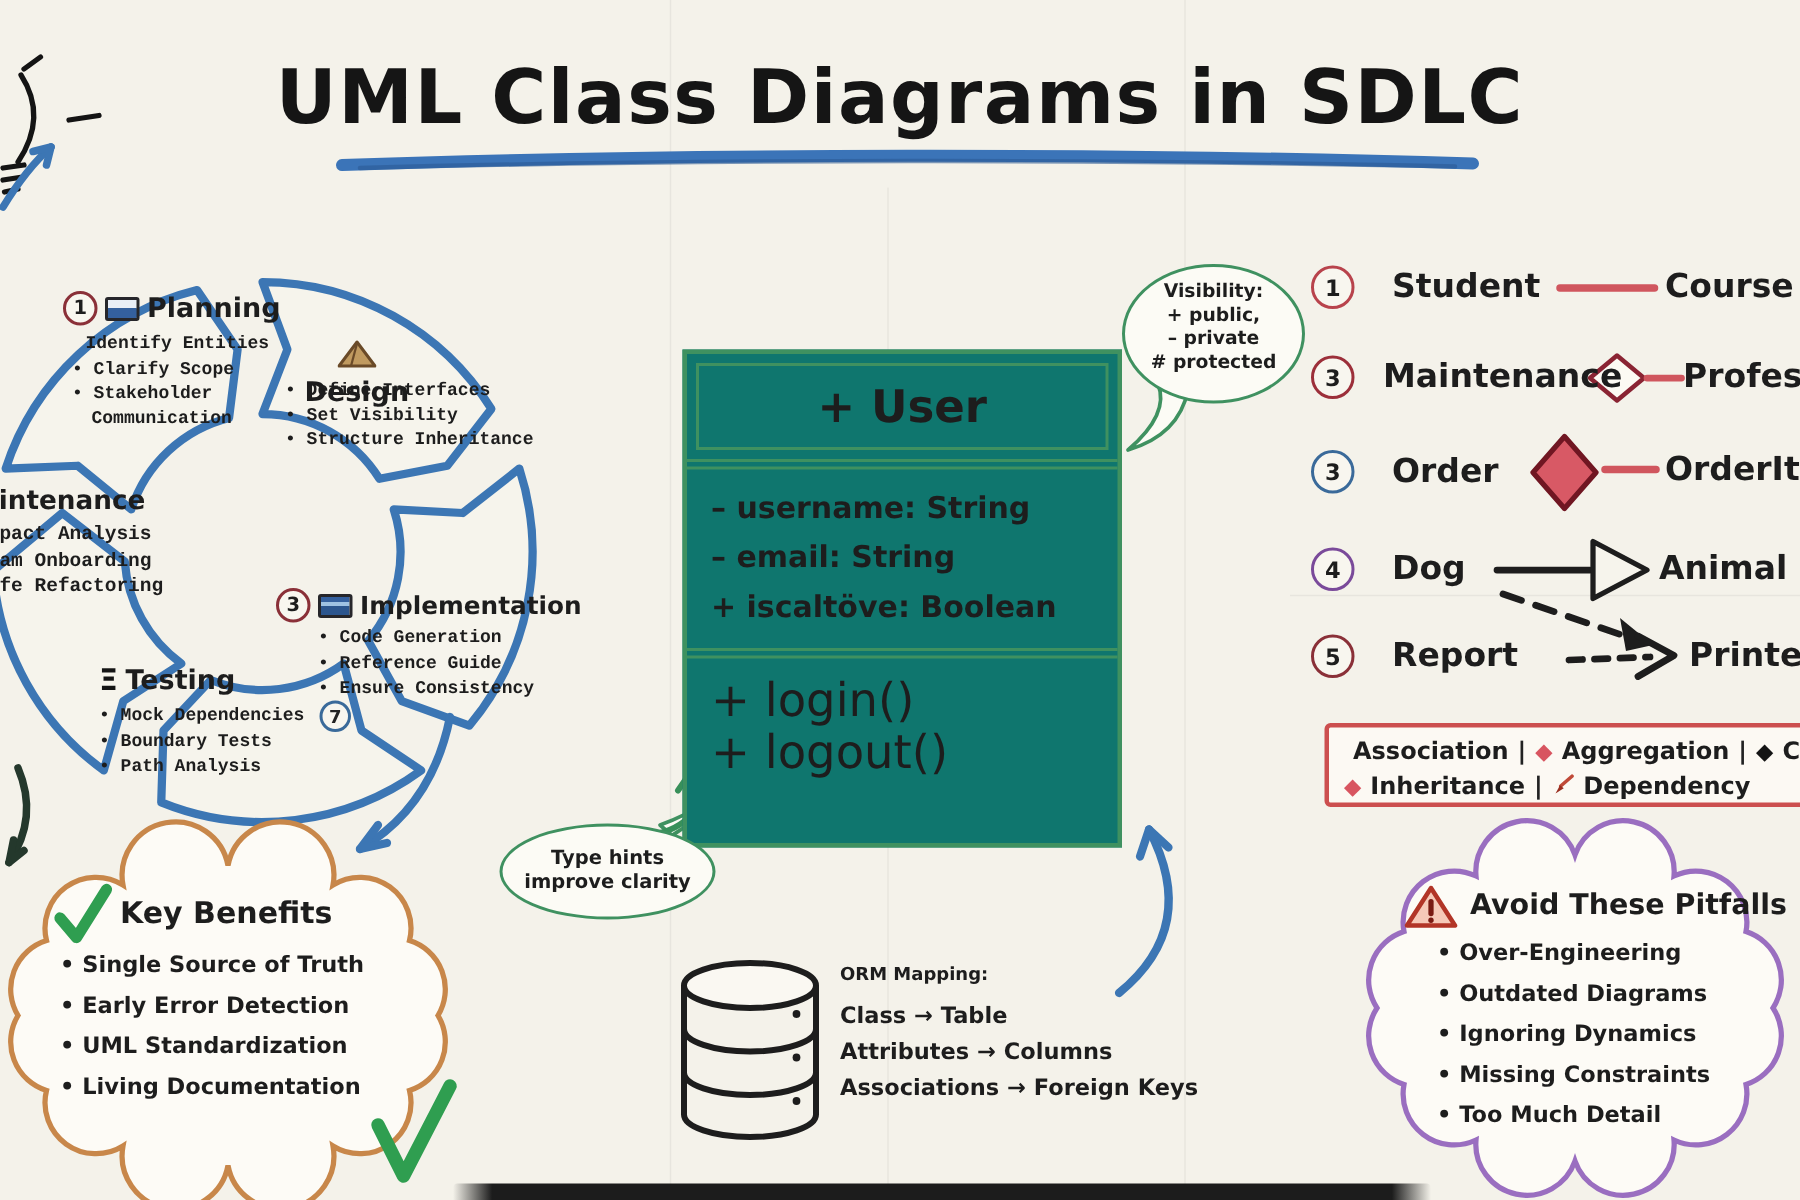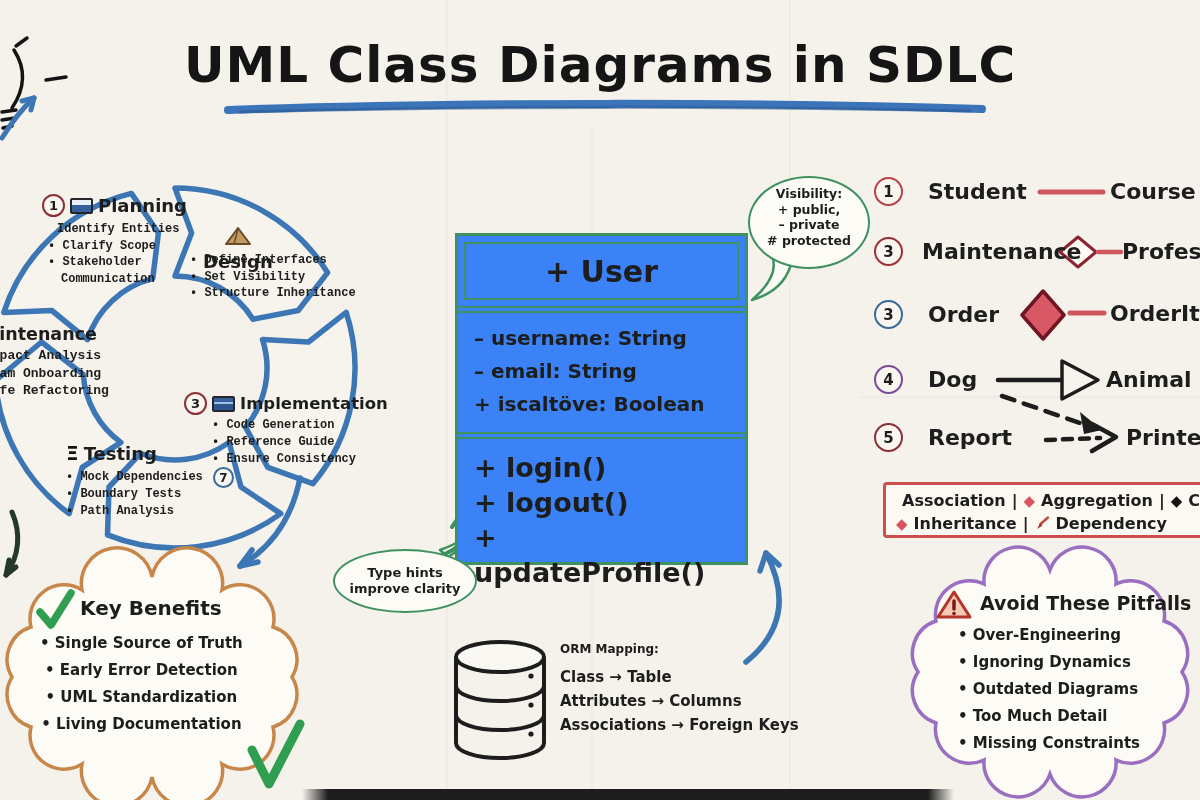--- a/index.html
+++ b/index.html
@@ -20,25 +20,25 @@
   .phase-items { font-size:12px; font-weight:700; line-height:16.5px; }
   .phase-items div { white-space:nowrap;font-family:Liberation Mono, monospace; }
   .ind { padding-left:9px; }
   .ind2 { padding-left:13px; }
   .win-icon { display:inline-block; width:23px; height:16px; border:2px solid #26262a; border-radius:2px; background:linear-gradient(180deg,#e9eef6 0 42%,#34609e 42%); }
   .scr-icon { display:inline-block; width:23px; height:16px; border:2px solid #26262a; border-radius:2px; background:linear-gradient(180deg,#34609e 0 30%,#9fc2e2 30% 52%,#2c568e 52%); }
   .flask-glyph { font-size:20px; font-weight:700; color:#141414; }
   .badge { width:21px; height:21px; border:2.5px solid #3a6a9a; font-size:12px; color:#222; }
 
   
-  .class-box { left:455px; top:233px; width:293px; height:332px; border:3px solid #3f9160; background:#3b82f6; z-index:2; position:absolute; }
+  .class-box { left:455px; top:233px; width:293px; height:332px; border:3px solid #3f9160; background:#0f766e; z-index:2; position:absolute; }
   .cb-title { margin:6px; height:58px; border:2.5px solid #3f9160; display:flex; align-items:center; justify-content:center; font-size:30px; font-weight:700; }
   .cb-div { height:7px; border-top:2.5px solid #3f9160; border-bottom:2.5px solid #3f9160; margin-top:3px; }
   .cb-attrs { padding:9px 0 8px 16px; font-size:20px; font-weight:700; line-height:33px; }
-  .cb-methods { padding:11px 18px 0 16px; font-size:27px; font-weight:700; line-height:35px; }
+  .cb-methods { padding:11px 18px 0 16px; font-size:31px; font-weight:400; line-height:35px; }
 
   
   .bubble { position:absolute; border:2.5px solid #3f9160; background:#fcfbf5; border-radius:50%; text-align:center; font-weight:700; z-index:2; }
   .bub-vis { left:748px; top:176px; width:122px; height:93px; font-size:12.5px; line-height:15.5px; padding-top:8px; }
   .bub-type { left:333px; top:549px; width:144px; height:64px; font-size:13px; line-height:16px; padding-top:14px; }
 
   
   .rel-label { font-size:22px; font-weight:700; }
   .rc { width:29px; height:29px; font-size:15px; }
   .rc1 { border:2.5px solid #b8434c; } .rc2 { border:2.5px solid #9c2f3a; }
@@ -229,21 +229,20 @@
       <div class="cb-div"></div>
       <div class="cb-attrs">
         <div>– username: String</div>
         <div>– email: String</div>
         <div>+ iscaltöve: Boolean</div>
       </div>
       <div class="cb-div"></div>
       <div class="cb-methods">
         <div>+ login()</div>
         <div>+ logout()</div>
-        <div>+ updateProfile()</div>
       </div>
     </div>
 
     <div class="bubble bub-vis">
       <div>Visibility:</div>
       <div>+ public,</div>
       <div>– private</div>
       <div># protected</div>
     </div>
 
@@ -292,21 +291,21 @@
         <span class="lg-sep">|</span>
         <svg width="15" height="15">
             <line x1="5.5" y1="8" x2="13" y2="1.5" stroke="#c04a38" stroke-width="2.4" stroke-linecap="round"></line>
             <polygon points="2,13 5,7.5 7.5,9.5" fill="#9a2f20"></polygon>
           </svg>
         <span>Dependency</span>
       </div>
     </div>
 
     <div class="abs cloud-title" style="left:80px; top:596px;">Key Benefits</div>
-    <div class="abs cloud-items" style="left:40px; top:630px;text-align:center;">
+    <div class="abs cloud-items" style="left:40px; top:630px;">
       <div>• Single Source of Truth</div>
       <div>• Early Error Detection</div>
       <div>• UML Standardization</div>
       <div>• Living Documentation</div>
     </div>
 
     <div class="abs orm-title" style="left:560px; top:642px;">ORM Mapping:</div>
     <div class="abs orm-lines" style="left:560px; top:665px;">
       <div>Class → Table</div>
       <div>Attributes → Columns</div>
@@ -314,22 +313,22 @@
     </div>
 
     <svg class="abs" style="left:936px; top:589px;" width="36" height="32">
       <polygon points="18,3 34,28 2,28" fill="#f6c9b8" stroke="#b23527" stroke-width="3" stroke-linejoin="round"></polygon>
       <line x1="18" y1="12" x2="18" y2="20" stroke="#7a1a12" stroke-width="3.5" stroke-linecap="round"></line>
       <circle cx="18" cy="24.5" r="1.8" fill="#7a1a12"></circle>
     </svg>
     <div class="abs pit-title" style="left:980px; top:592px;">Avoid These Pitfalls</div>
     <div class="abs cloud-items" style="left:958px; top:622px;">
       <div>• Over-Engineering</div>
+      <div>• Outdated Diagrams</div>
       <div>• Ignoring Dynamics</div>
-      <div>• Outdated Diagrams</div>
+      <div>• Missing Constraints</div>
       <div>• Too Much Detail</div>
-      <div>• Missing Constraints</div>
     </div>
 
   </div>
 
   <div class="bottom-edge"></div>
 </div>
 
 </body></html>

